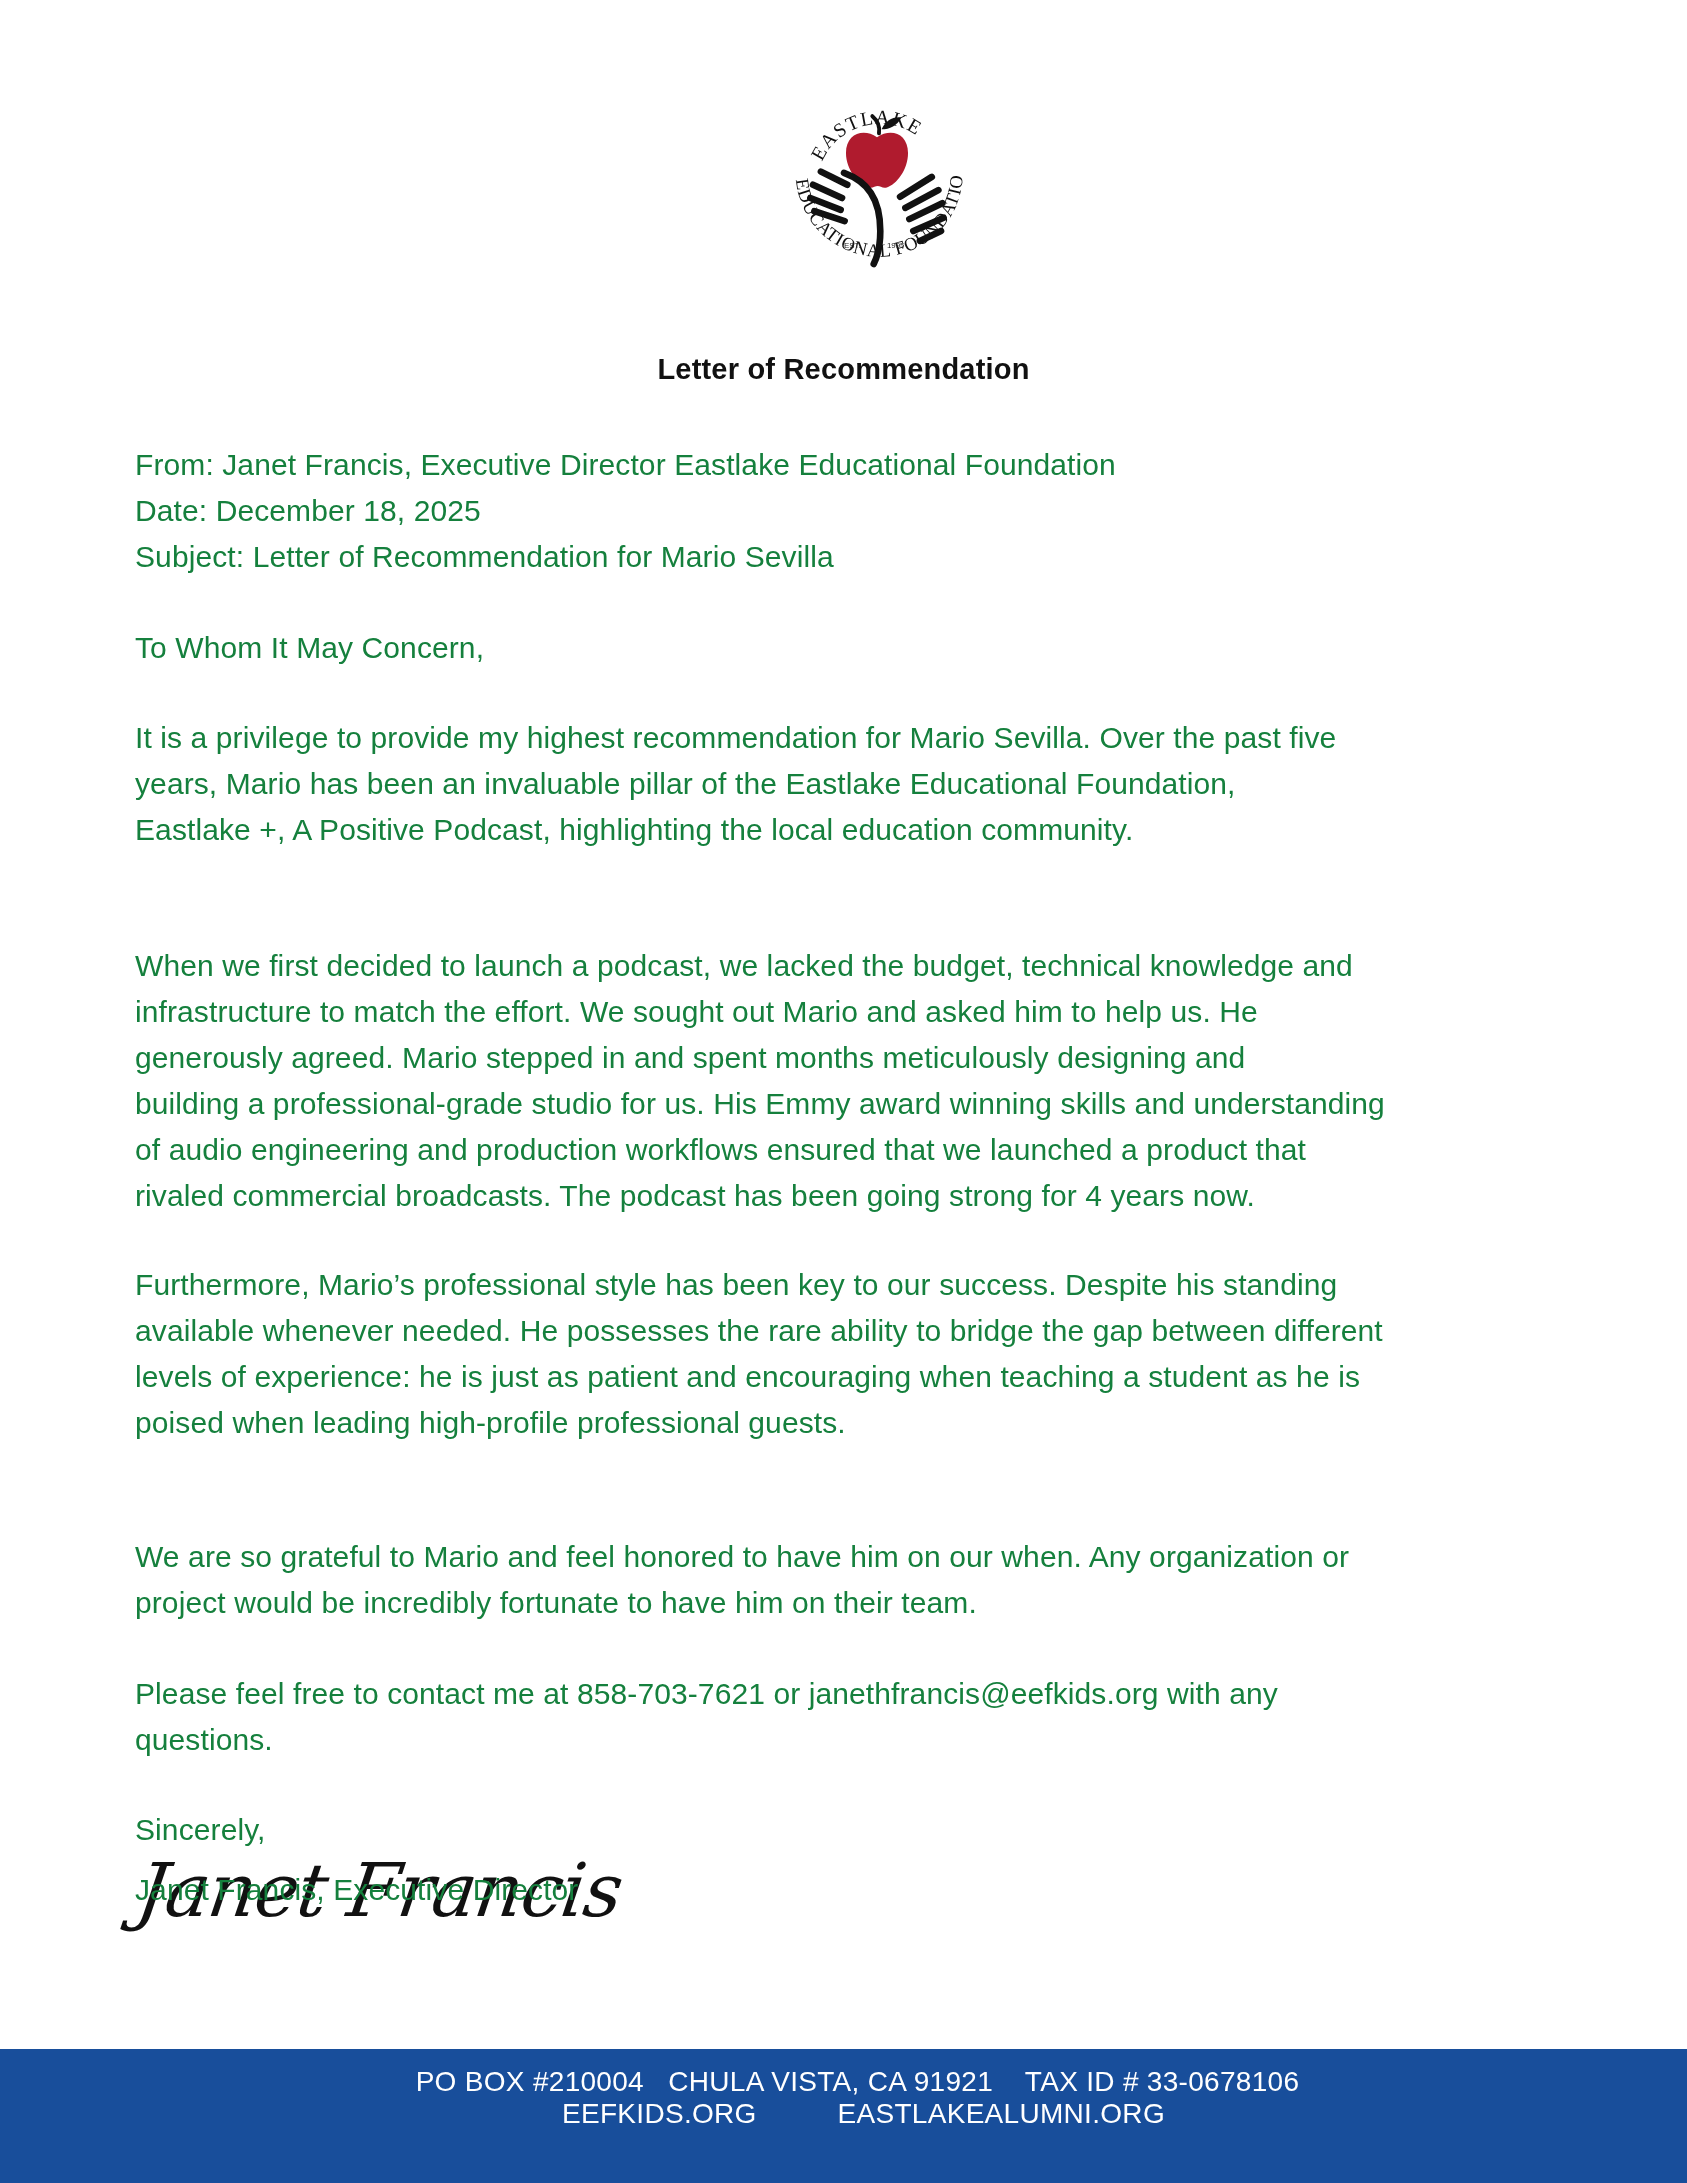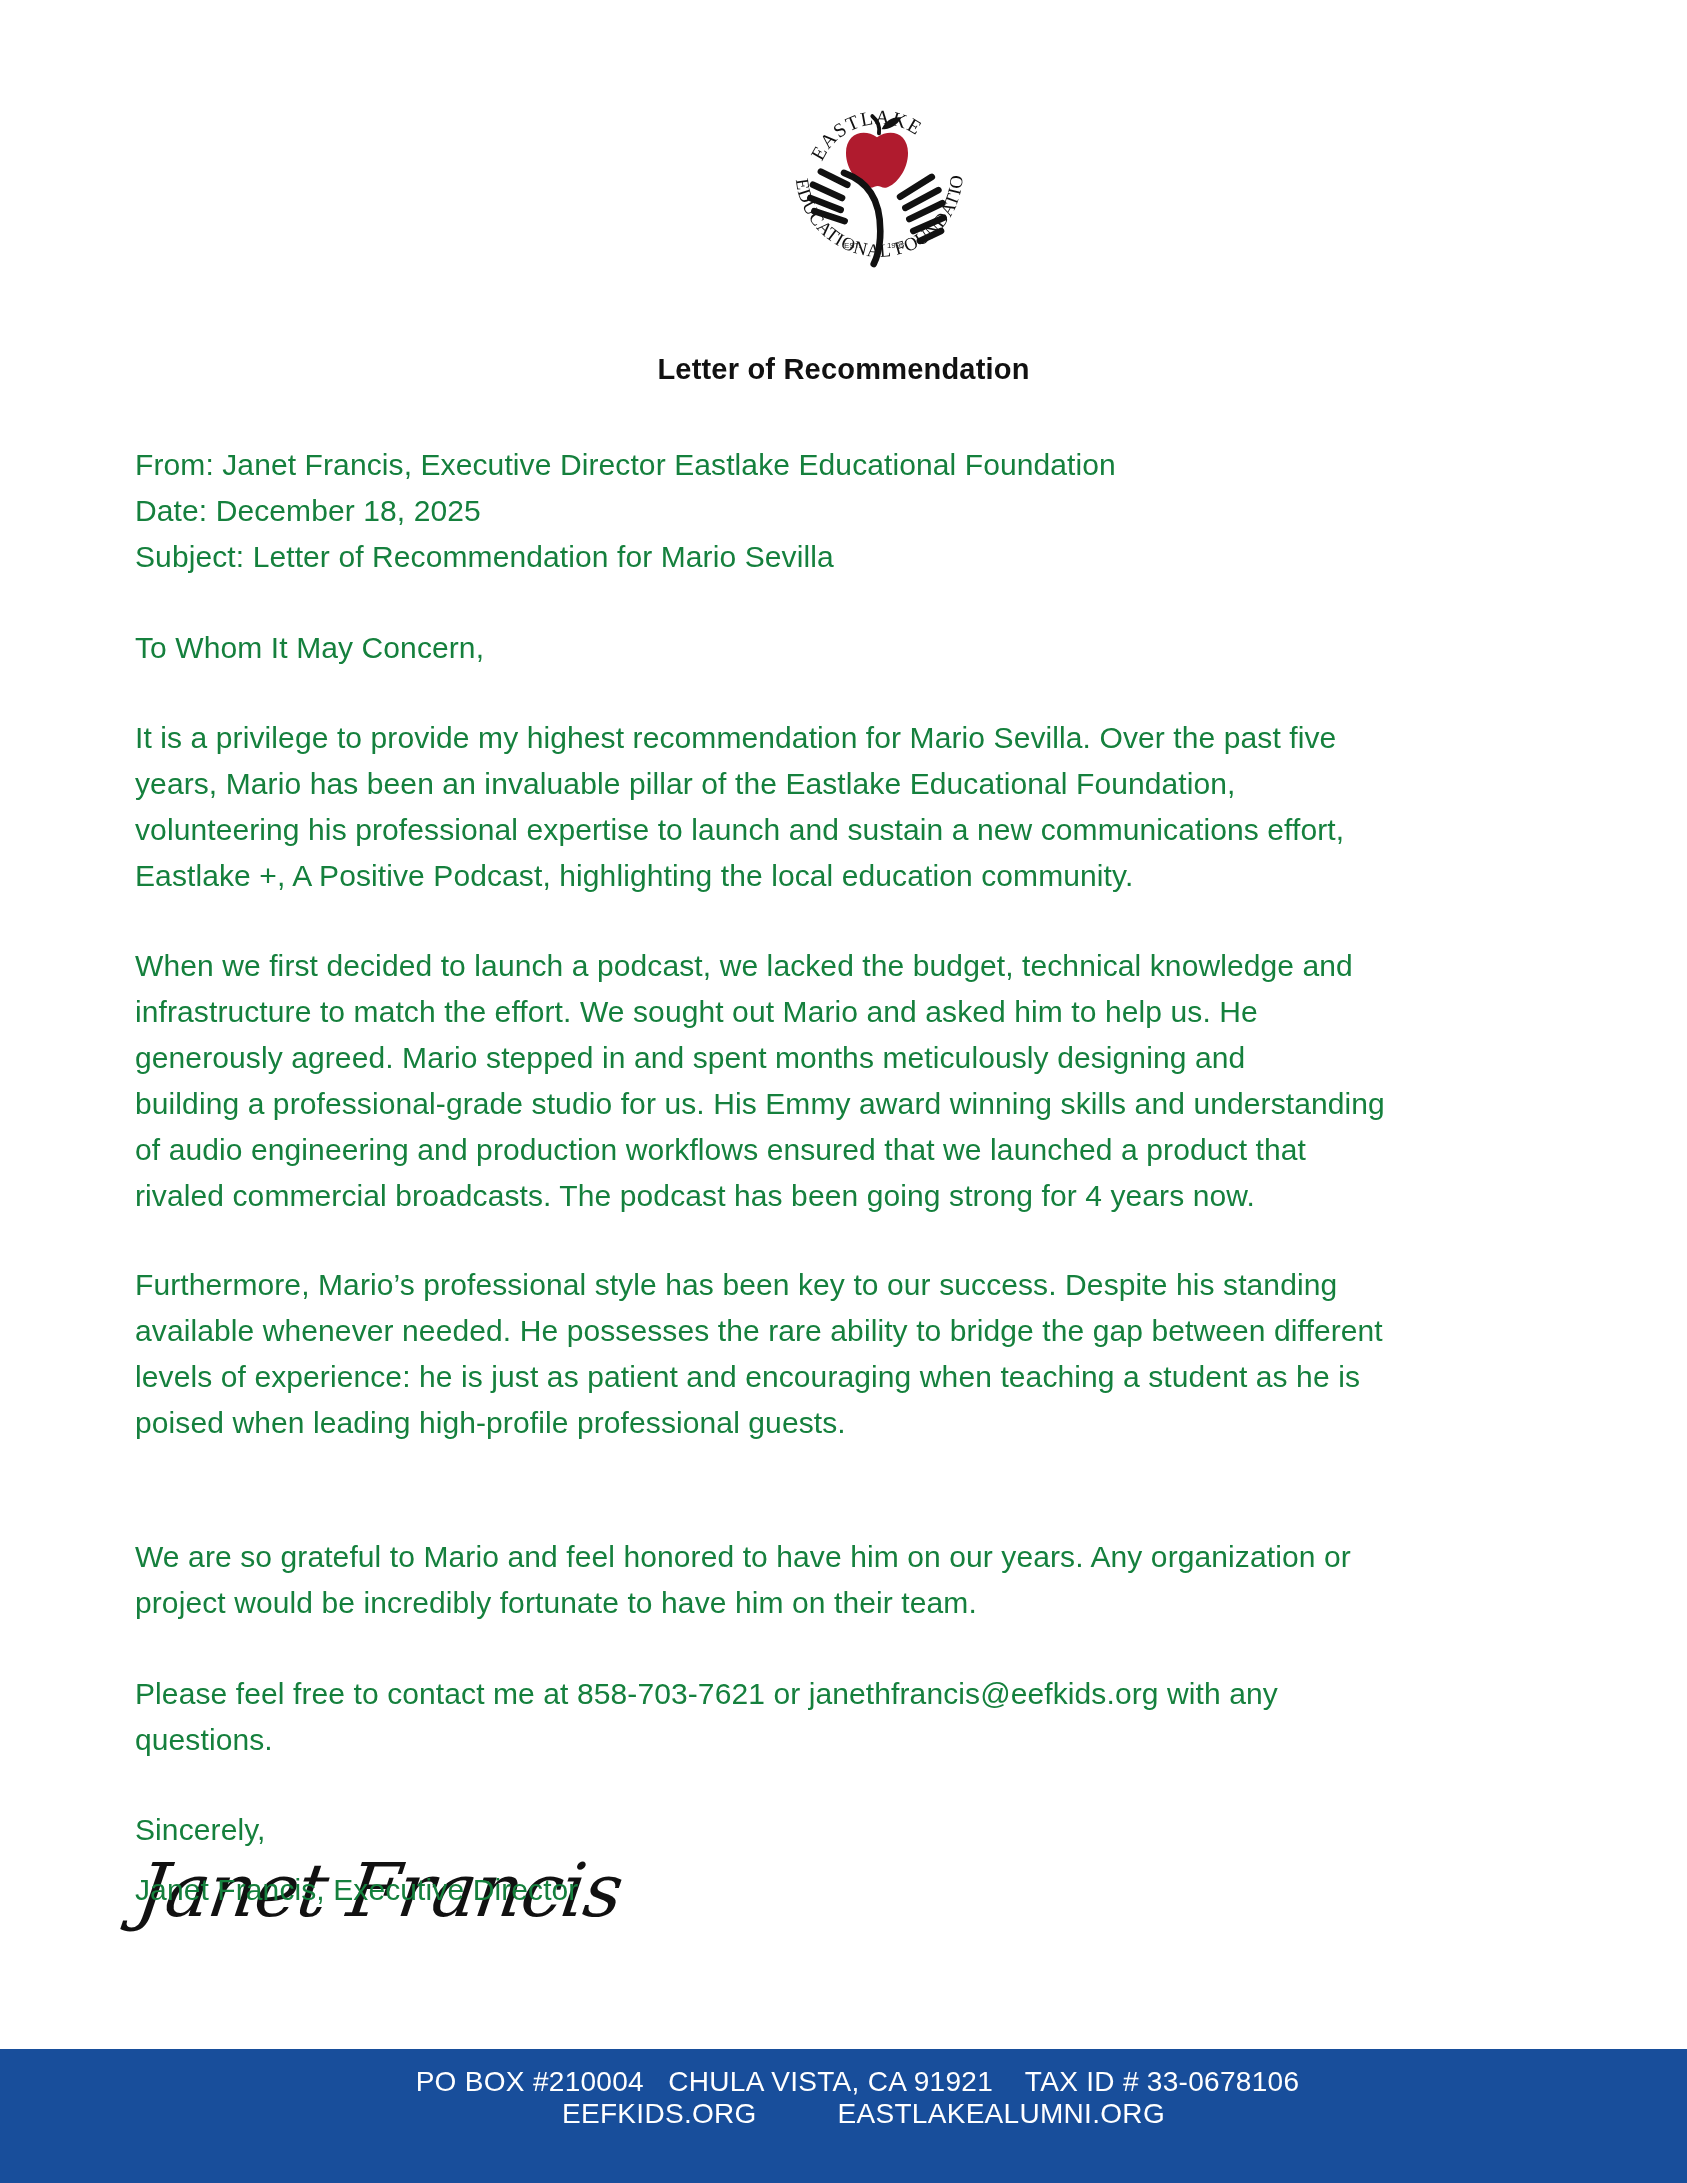--- a/index.html
+++ b/index.html
@@ -70,42 +70,41 @@
   <span class="line">Subject: Letter of Recommendation for Mario Sevilla</span>
 </div>
 
 <div class="body-text" style="top:625px;">
   <span class="line">To Whom It May Concern,</span>
 </div>
 
 <div class="body-text" style="top:715px;">
   <span class="line">It is a privilege to provide my highest recommendation for Mario Sevilla. Over the past five</span>
   <span class="line">years, Mario has been an invaluable pillar of the Eastlake Educational Foundation,</span>
-  <span class="line">volunteering his professional expertise to launch and sustain a new communications effort,</span>
   <span class="line">Eastlake +, A Positive Podcast, highlighting the local education community.</span>
 </div>
 
 <div class="body-text" style="top:943px;">
   <span class="line">When we first decided to launch a podcast, we lacked the budget, technical knowledge and</span>
   <span class="line">infrastructure to match the effort. We sought out Mario and asked him to help us. He</span>
   <span class="line">generously agreed. Mario stepped in and spent months meticulously designing and</span>
   <span class="line">building a professional-grade studio for us. His Emmy award winning skills and understanding</span>
   <span class="line">of audio engineering and production workflows ensured that we launched a product that</span>
   <span class="line">rivaled commercial broadcasts. The podcast has been going strong for 4 years now.</span>
 </div>
 
 <div class="body-text" style="top:1262px;">
   <span class="line">Furthermore, Mario’s professional style has been key to our success. Despite his standing</span>
   <span class="line">available whenever needed. He possesses the rare ability to bridge the gap between different</span>
   <span class="line">levels of experience: he is just as patient and encouraging when teaching a student as he is</span>
   <span class="line">poised when leading high-profile professional guests.</span>
 </div>
 
 <div class="body-text" style="top:1534px;">
-  <span class="line">We are so grateful to Mario and feel honored to have him on our years. Any organization or</span>
+  <span class="line">We are so grateful to Mario and feel honored to have him on our when. Any organization or</span>
   <span class="line">project would be incredibly fortunate to have him on their team.</span>
 </div>
 
 <div class="body-text" style="top:1671px;">
   <span class="line">Please feel free to contact me at 858-703-7621 or janethfrancis@eefkids.org with any</span>
   <span class="line">questions.</span>
 </div>
 
 <div class="body-text" style="top:1807px;">
   <span class="line">Sincerely,</span>

